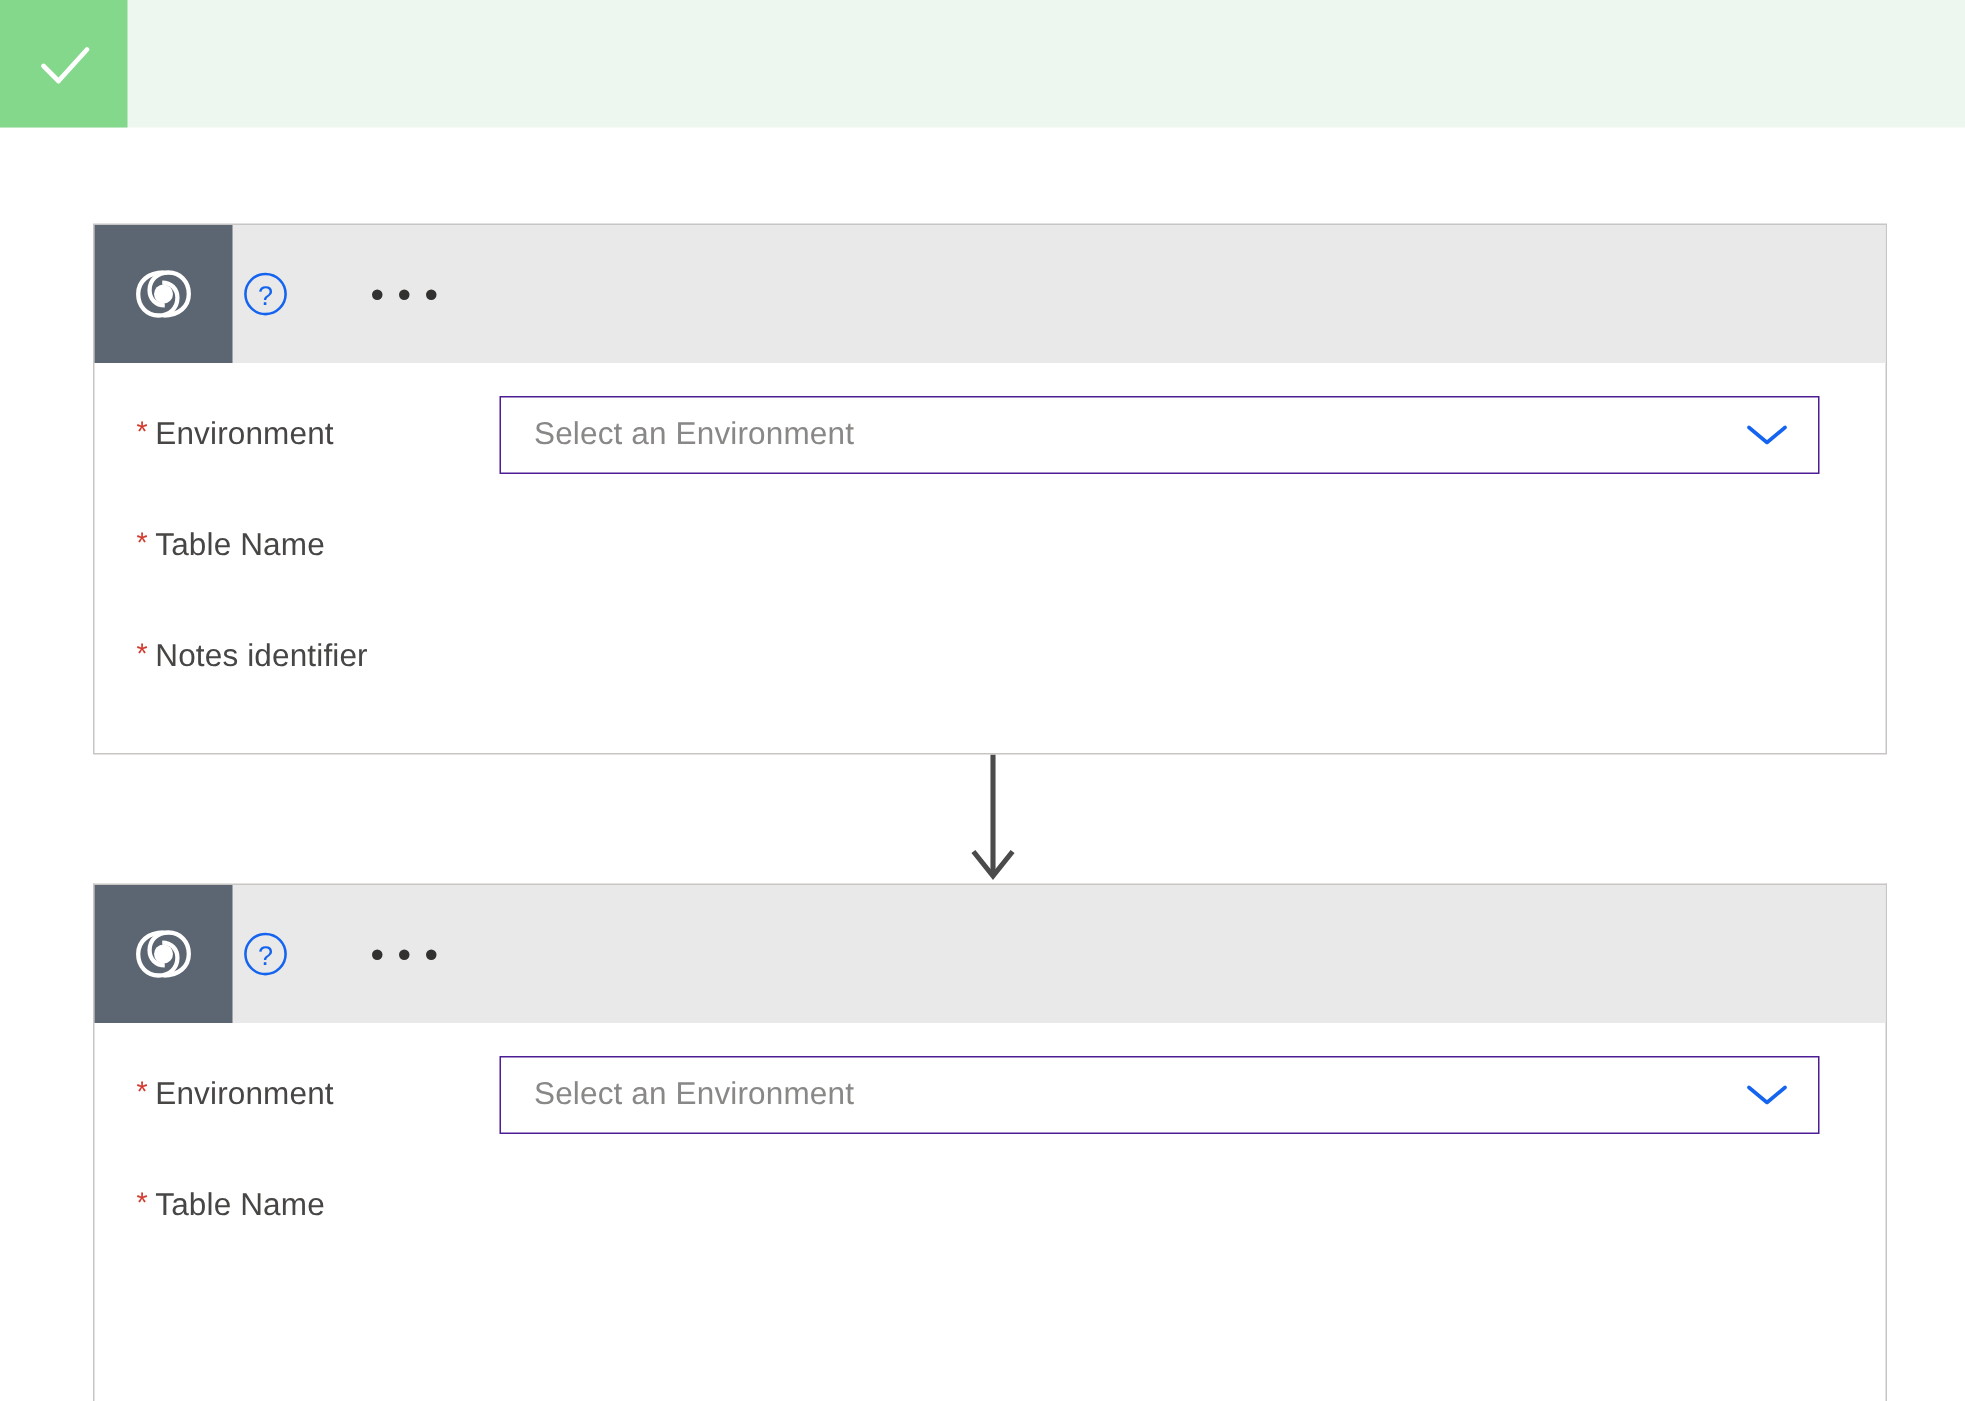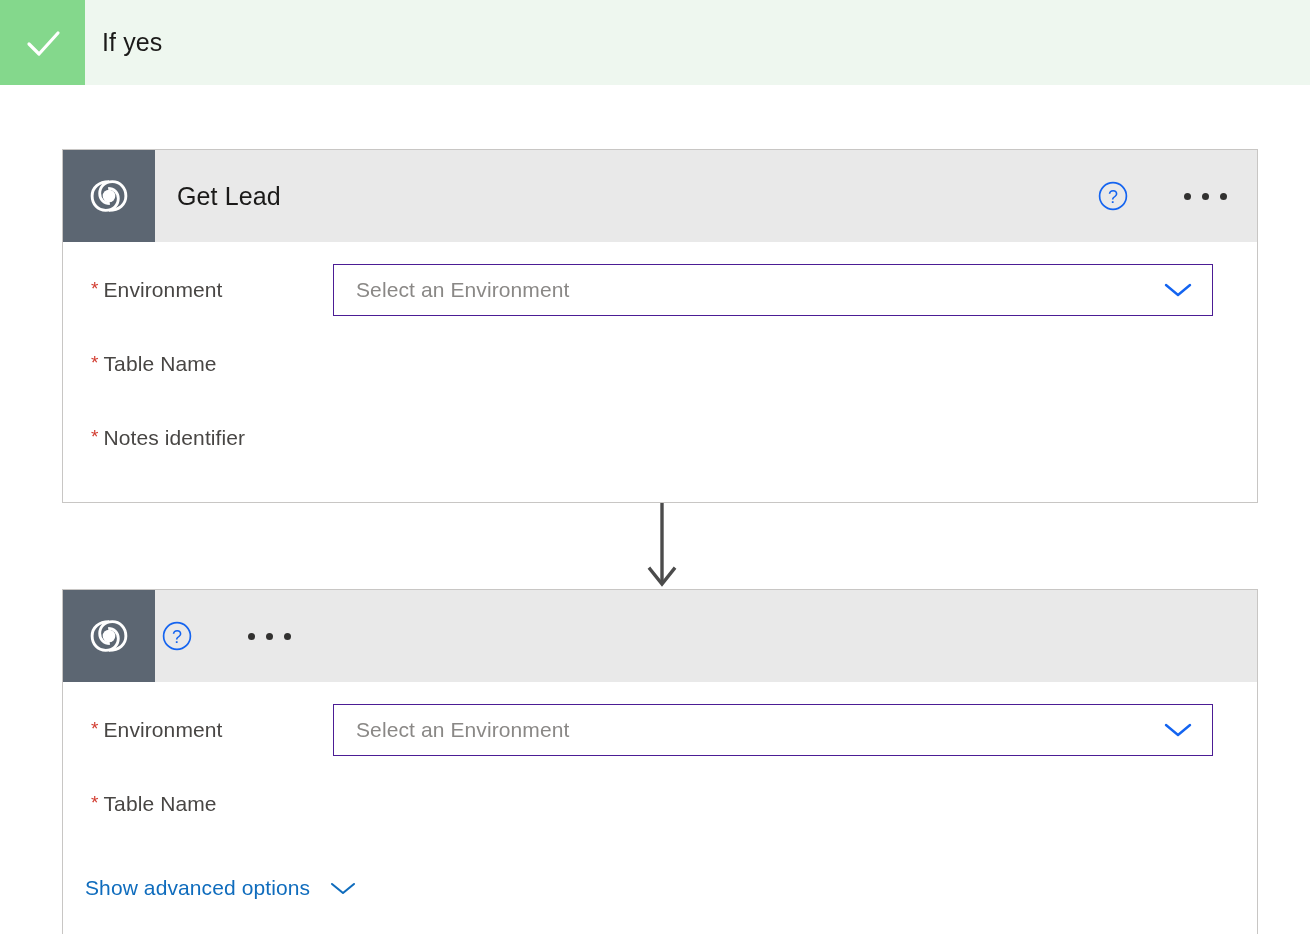--- a/index.html
+++ b/index.html
@@ -245,35 +245,33 @@
 </style>
 </head>
 <body>
 
 <div class="branch-header">
   <div class="branch-check-box">
     <svg width="46" height="46" viewBox="0 0 46 46" aria-hidden="true">
       <path d="M9 24 L19 34 L38 13" fill="none" stroke="#ffffff" stroke-width="3.2" stroke-linecap="round" stroke-linejoin="round"></path>
     </svg>
   </div>
-  <div class="branch-title">If yes</div>
 </div>
 
 <div class="card" id="card-get-lead">
   <div class="card-header">
     <div class="card-icon-box">
       <svg width="54" height="54" viewBox="0 0 64 64" aria-hidden="true">
         <g fill="none" stroke="#ffffff" stroke-width="3.4">
           <path d="M32 15 C20 15 12 22 12 32 C12 42 19 49 28 49 C37 49 43 43 43 35 C43 28 38 23 31 23"></path>
           <path d="M32 49 C44 49 52 42 52 32 C52 22 45 15 36 15 C27 15 21 21 21 29 C21 36 26 41 33 41"></path>
         </g>
         <circle cx="32" cy="32" r="7.5" fill="#ffffff"></circle>
       </svg>
     </div>
-    <div class="card-title">Get Lead</div>
     <div class="card-header-actions">
       <div class="help-btn">
         <svg width="34" height="34" viewBox="0 0 34 34" aria-hidden="true">
           <circle cx="17" cy="17" r="13.4" fill="none" stroke="#1464f0" stroke-width="1.7"></circle>
           <text x="17" y="24" text-anchor="middle" font-family="Liberation Sans, sans-serif" font-size="18" fill="#1464f0">?</text>
         </svg>
       </div>
       <div class="ellipsis-btn">
         <i></i>
           <i></i>
@@ -366,23 +364,15 @@
       </div>
     </div>
 
     <div class="field-row">
       <div class="field-label">
         <span class="req-star">*</span>
         <span>Table Name</span>
       </div>
     </div>
 
-    <div class="adv-row">
-      <span class="adv-link">Show advanced options</span>
-      <span class="adv-chev">
-        <svg width="30" height="18" viewBox="0 0 30 18" aria-hidden="true">
-          <path d="M4 5 L15 14 L26 5" fill="none" stroke="#0f6cbd" stroke-width="2.1" stroke-linecap="round" stroke-linejoin="round"></path>
-        </svg>
-      </span>
-    </div>
 
   </div>
 </div>
 
 </body></html>

